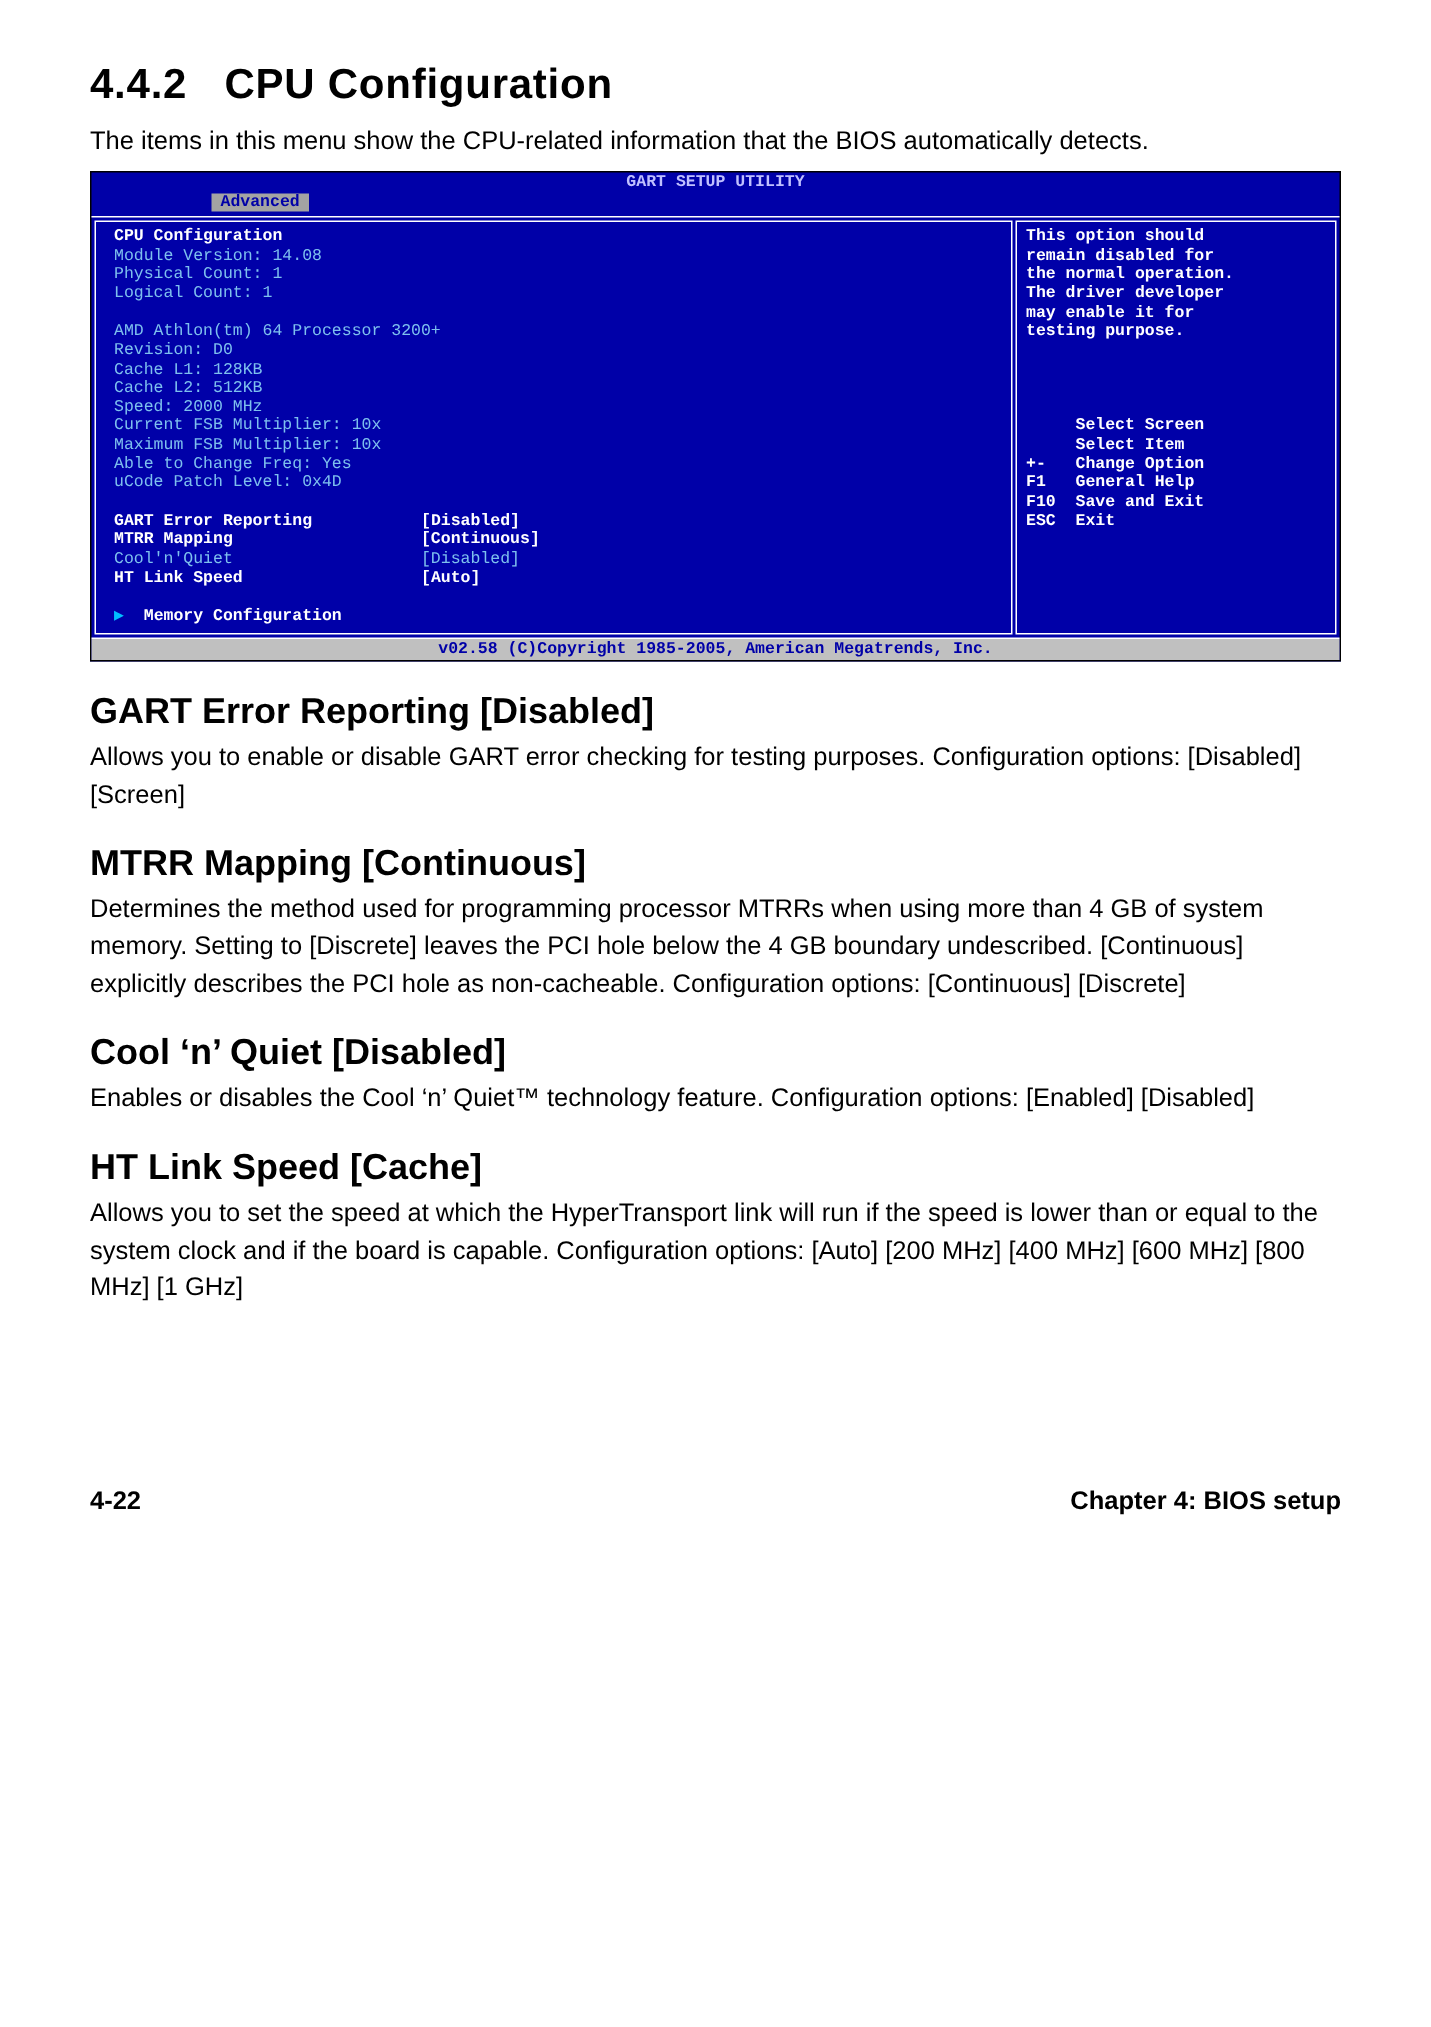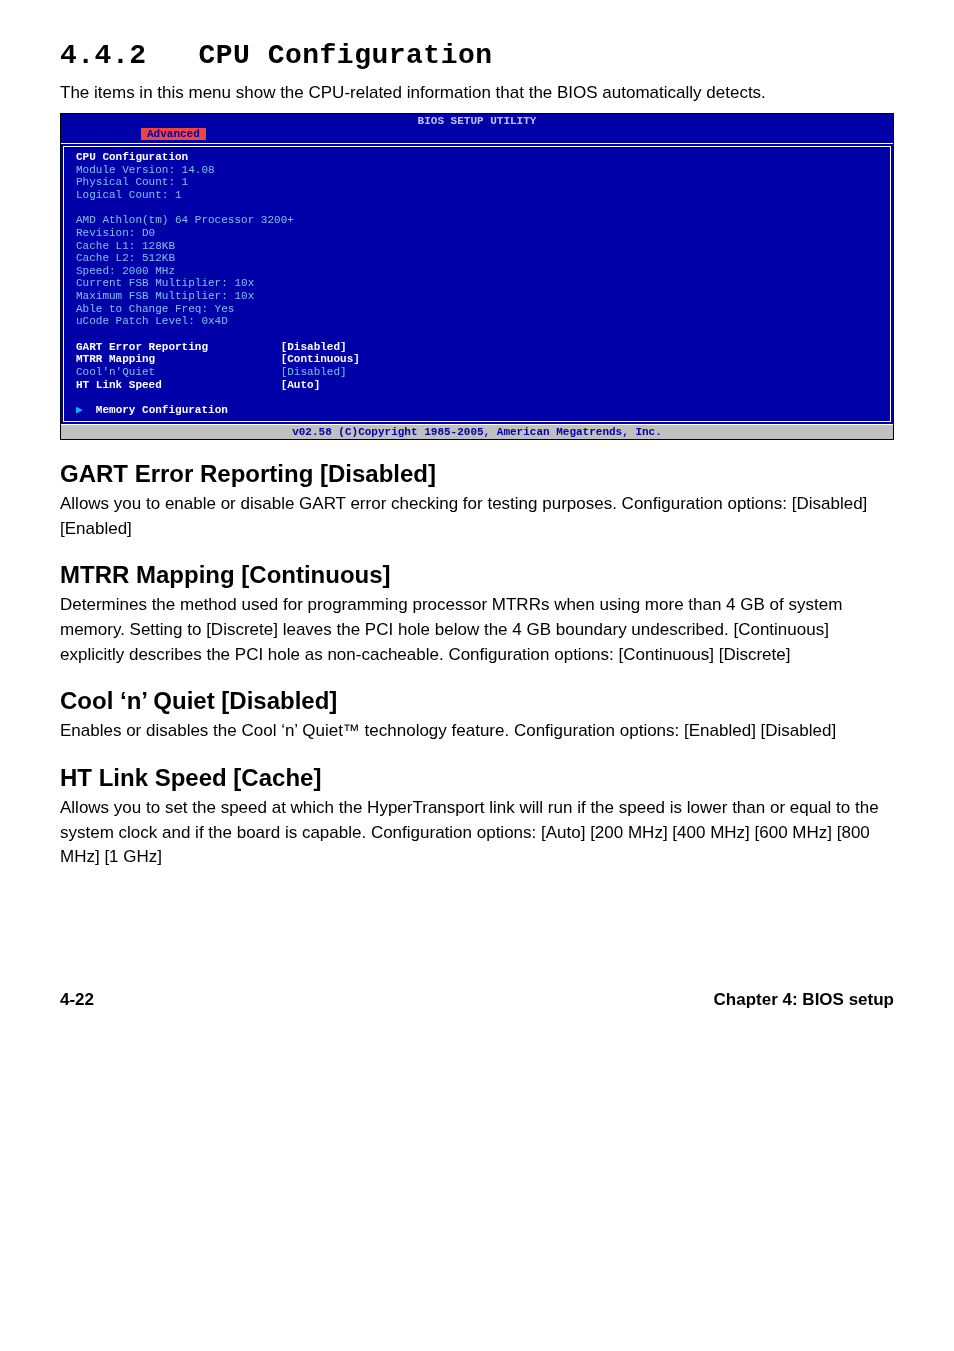--- a/index.html
+++ b/index.html
@@ -9,21 +9,20 @@
     background: #fff;
     color: #000;
     width: 954px;
     box-sizing: border-box;
   }
   h1.section-title {
     font-size: 28px;
     font-weight: bold;
     margin: 0 0 10px 0;
     letter-spacing: 0.5px;
-    font-family: Liberation Mono, monospace;
   }
   p.intro {
     font-size: 17px;
     margin: 0 0 8px 0;
     line-height: 1.4;
   }
   .bios-box {
     background: #0000a8;
     color: #fff;
     font-family: "Courier New", monospace;
@@ -34,21 +33,21 @@
   .bios-header {
     text-align: center;
     font-weight: bold;
     padding: 1px 0;
     color: #c0c0ff;
   }
   .bios-tabs {
     padding: 0 0 2px 80px;
   }
   .bios-tab {
-    background: #ef4444;
+    background: #a3a3a3;
     color: #0000a8;
     padding: 0 6px;
     font-weight: bold;
   }
   .bios-body {
     display: flex;
     border-top: 1px solid #fff;
     border-bottom: 1px solid #fff;
   }
   .bios-left {
@@ -101,21 +100,21 @@
 </head>
 <body>
 
 <h1 class="section-title">
   <span>4.4.2</span>&nbsp;&nbsp;
   <span>CPU Configuration</span>
 </h1>
 <p class="intro">The items in this menu show the CPU-related information that the BIOS automatically detects.</p>
 
 <div class="bios-box">
-  <div class="bios-header">BIOS SETUP UTILITY</div>
+  <div class="bios-header">GART SETUP UTILITY</div>
   <div class="bios-tabs">
     <span class="bios-tab">Advanced</span>
   </div>
   <div class="bios-body">
     <div class="bios-left"><span class="bold-row">CPU Configuration</span>
 <span>Module Version: 14.08</span>
 <span>Physical Count: 1</span>
 <span>Logical Count: 1</span>
 
 <span>AMD Athlon(tm) 64 Processor 3200+</span>
@@ -127,26 +126,42 @@
 <span>Maximum FSB Multiplier: 10x</span>
 <span>Able to Change Freq: Yes</span>
 <span>uCode Patch Level: 0x4D</span>
 
 <span class="bold-row"><span>GART Error Reporting</span>           <span>[Disabled]</span></span>
 <span class="bold-row"><span>MTRR Mapping</span>                   <span>[Continuous]</span></span>
 <span>Cool'n'Quiet</span>                   <span>[Disabled]</span>
 <span class="bold-row"><span>HT Link Speed</span>                  <span>[Auto]</span></span>
 
 <span class="bold-row"><span class="arrow-play">▶</span>  <span>Memory Configuration</span></span></div>
+    <div class="bios-right"><span>This option should
+remain disabled for
+the normal operation.
+The driver developer
+may enable it for
+testing purpose.</span>
+
+
+
+
+<span>     Select Screen
+     Select Item
++-   Change Option
+F1   General Help
+F10  Save and Exit
+ESC  Exit</span></div>
   </div>
   <div class="bios-footer">v02.58 (C)Copyright 1985-2005, American Megatrends, Inc.</div>
 </div>
 
 <h2 class="subheading">GART Error Reporting [Disabled]</h2>
-<p class="bodytext">Allows you to enable or disable GART error checking for testing purposes. Configuration options: [Disabled] [Enabled]</p>
+<p class="bodytext">Allows you to enable or disable GART error checking for testing purposes. Configuration options: [Disabled] [Screen]</p>
 
 <h2 class="subheading">MTRR Mapping [Continuous]</h2>
 <p class="bodytext">Determines the method used for programming processor MTRRs when using more than 4 GB of system memory. Setting to [Discrete] leaves the PCI hole below the 4 GB boundary undescribed. [Continuous] explicitly describes the PCI hole as non-cacheable. Configuration options: [Continuous] [Discrete]</p>
 
 <h2 class="subheading">Cool ‘n’ Quiet [Disabled]</h2>
 <p class="bodytext">Enables or disables the Cool ‘n’ Quiet™ technology feature. Configuration options: [Enabled] [Disabled]</p>
 
 <h2 class="subheading">HT Link Speed [Cache]</h2>
 <p class="bodytext">Allows you to set the speed at which the HyperTransport link will run if the speed is lower than or equal to the system clock and if the board is capable. Configuration options: [Auto] [200 MHz] [400 MHz] [600 MHz] [800 MHz] [1 GHz]</p>
 

